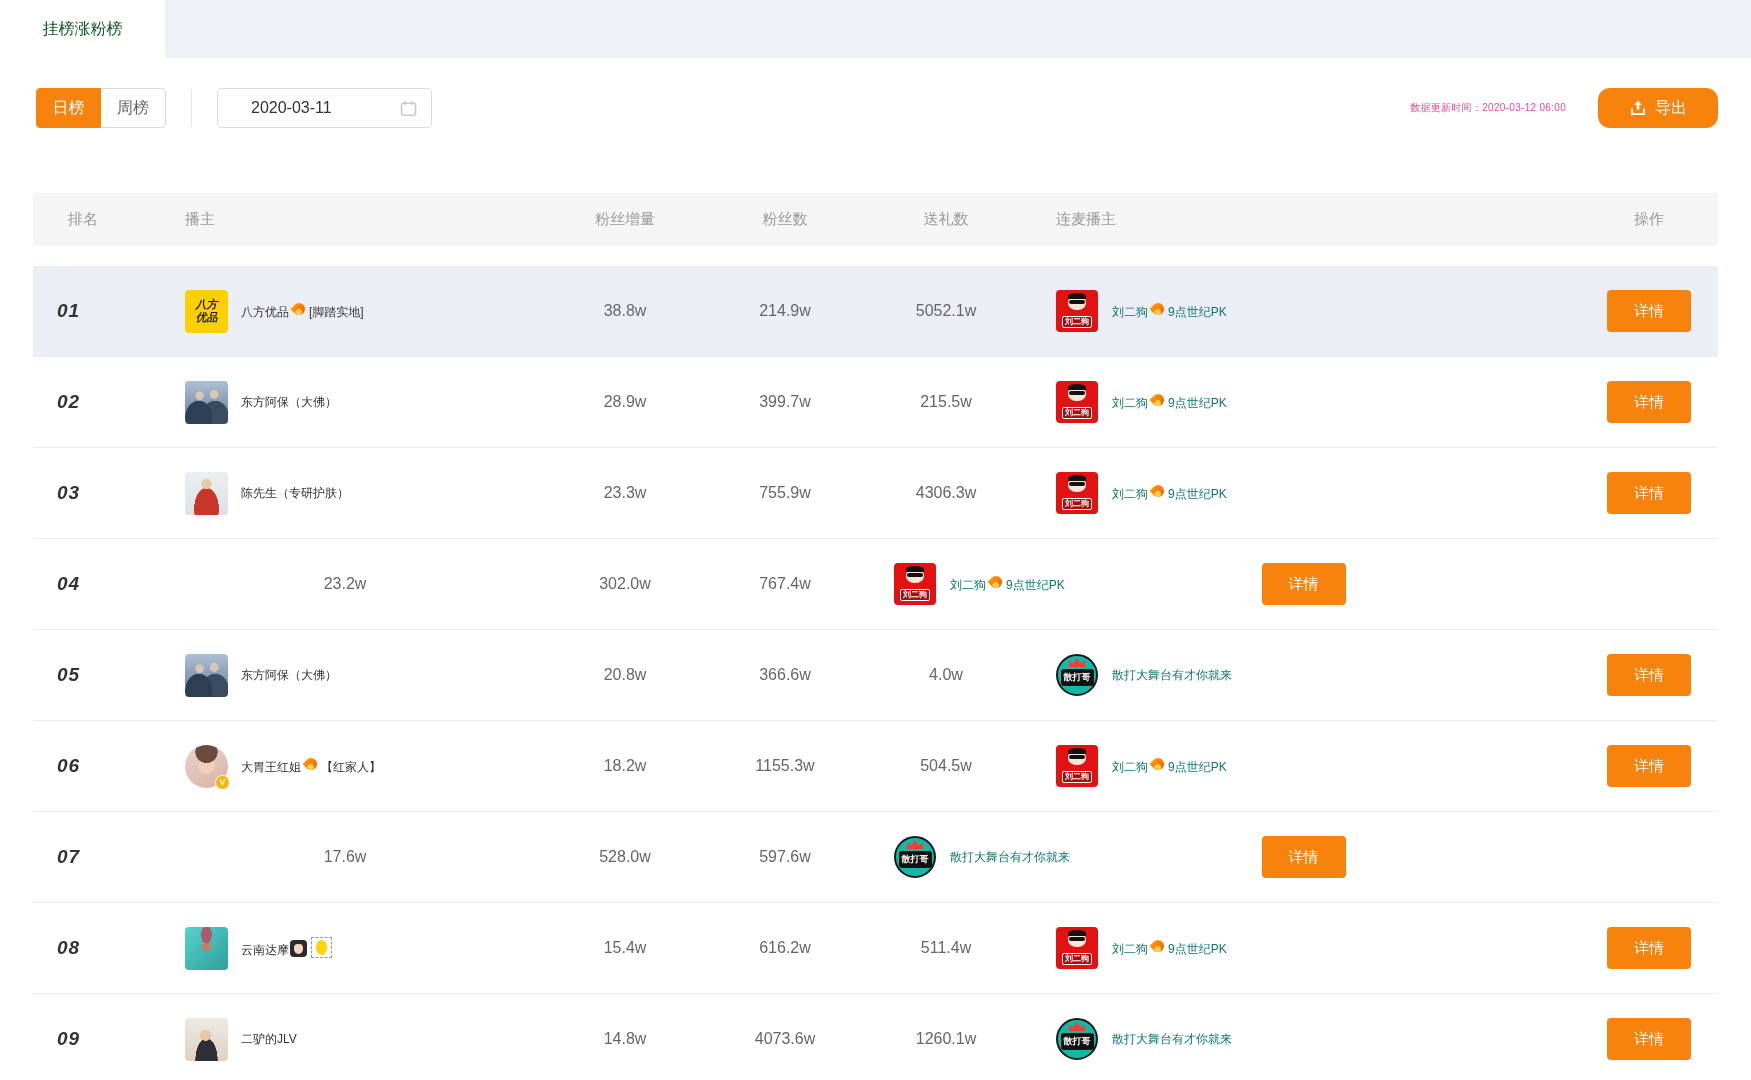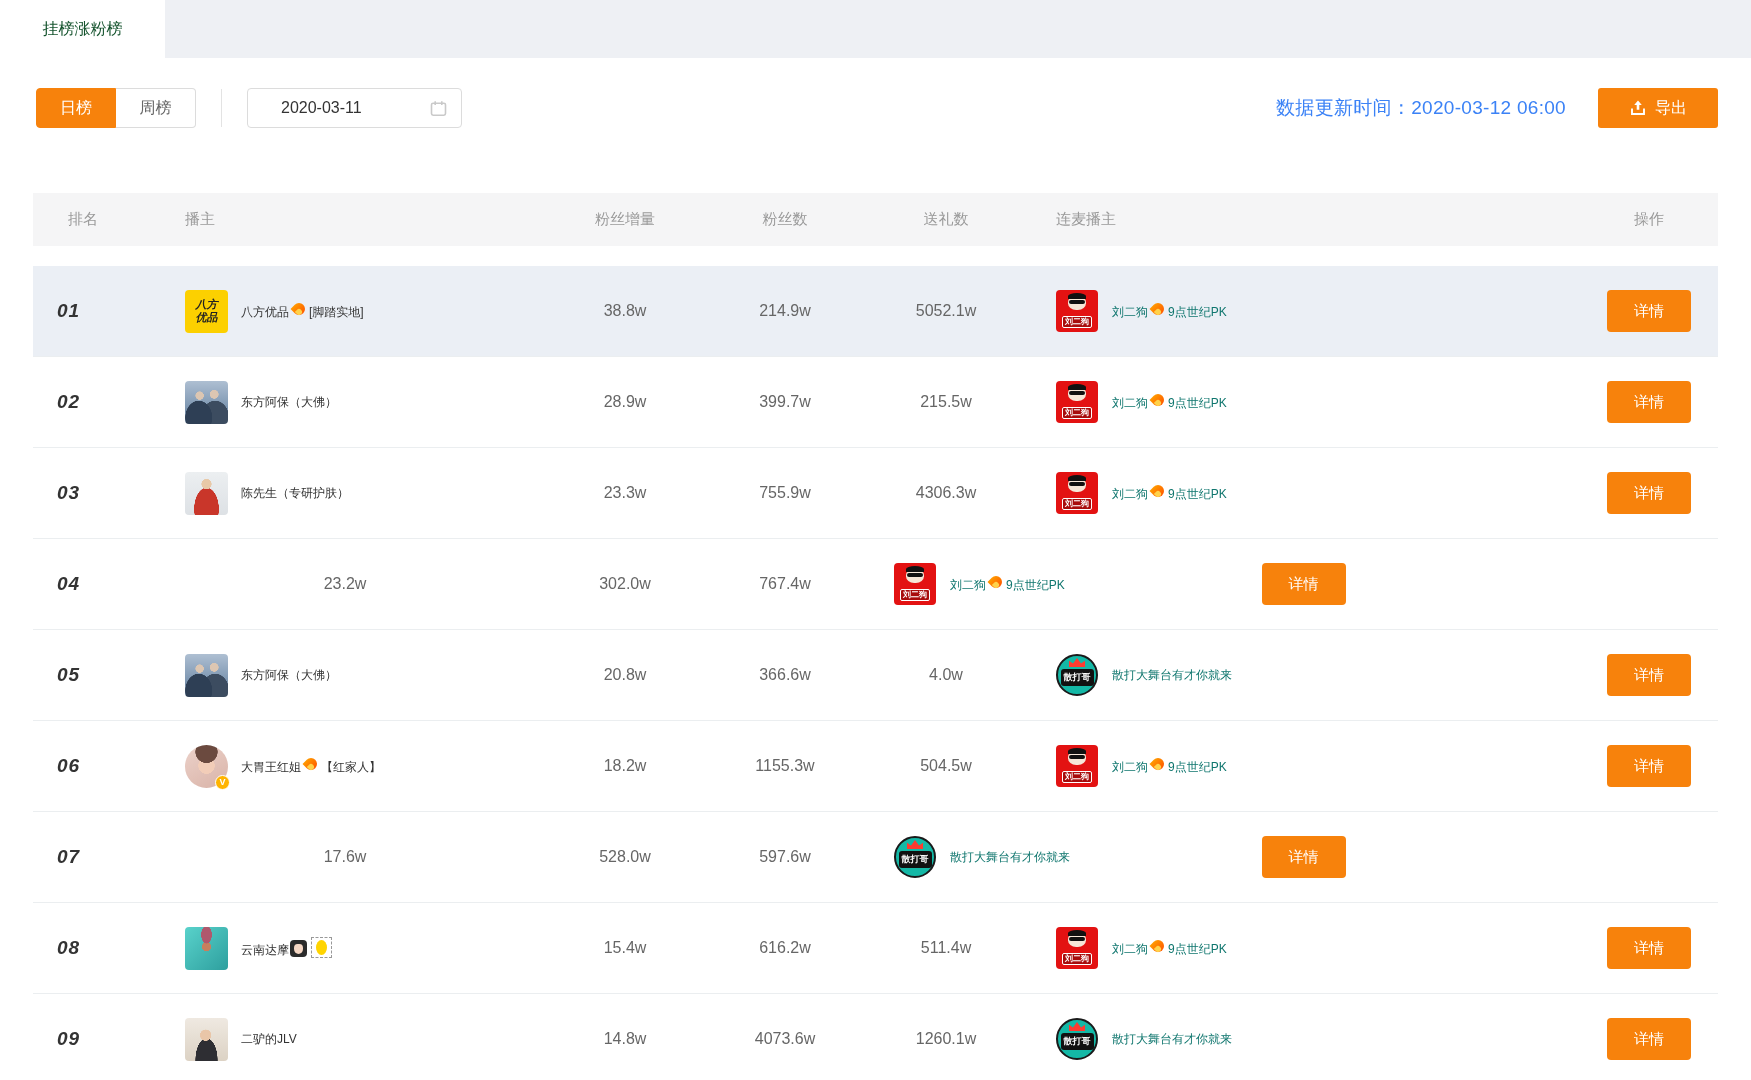--- a/index.html
+++ b/index.html
@@ -9,32 +9,32 @@
 
   
   .topbar{ height:58px; background:#eef0f4; display:flex; }
   .tab{ width:165px; height:58px; background:#fff; color:#14532d; font-size:16px;
     display:flex; align-items:center; justify-content:center; cursor:pointer; }
 
   
   .content{ padding:0 33px; }
   .controls{ margin-top:30px; height:40px; display:flex; align-items:center; }
   .toggle{ display:flex; margin-left:3px; }
-  .tbtn{ width:80px; height:40px; font-size:16px; border:1px solid #dcdcdc; background:#fff;
+  .tbtn{ width:65px; height:40px; font-size:16px; border:1px solid #dcdcdc; background:#fff;
     color:#666; cursor:pointer; font-family:inherit; }
   .tbtn.active{ background:#f7820c; border-color:#f7820c; color:#fff; border-radius:4px 0 0 4px; }
   .tbtn.inactive{ border-left:none; border-radius:0 4px 4px 0; }
   .vdiv{ width:1px; height:38px; background:#e3e3e3; margin:0 25px; }
   .datepicker{ width:215px; height:40px; border:1px solid #dcdcdc; border-radius:4px;
     display:flex; align-items:center; padding:0 14px 0 33px; font-size:16px; color:#333;
     cursor:pointer; background:#fff; }
   .datepicker .dval{ flex:1; }
   .spacer{ flex:1; }
-  .update{ color:#3b82f6; font-size:19px; margin-right:32px; letter-spacing:.3px;margin-left:18px; }
-  .export-btn{ width:120px; height:40px; background:#f7820c; border:none; border-radius:3px;
+  .update{ color:#ec4899; font-size:10px; margin-right:32px; letter-spacing:.3px;margin-left:18px; }
+  .export-btn{ width:120px; height:40px; background:#f7820c; border:none; border-radius:12px;
     color:#fff; font-size:16px; display:flex; align-items:center; justify-content:center;
     gap:8px; cursor:pointer; font-family:inherit; }
 
   
   .table{ margin-top:65px; }
   .grid{ display:grid; grid-template-columns:112px 400px 160px 160px 162px 553px 138px; align-items:center; }
   .thead{ height:53px; background:#f5f5f6; color:#999; font-size:15px; }
   .h-rank{ padding-left:35px; }
   .h-bc{ padding-left:40px; }
   .h-num{ text-align:center; }

